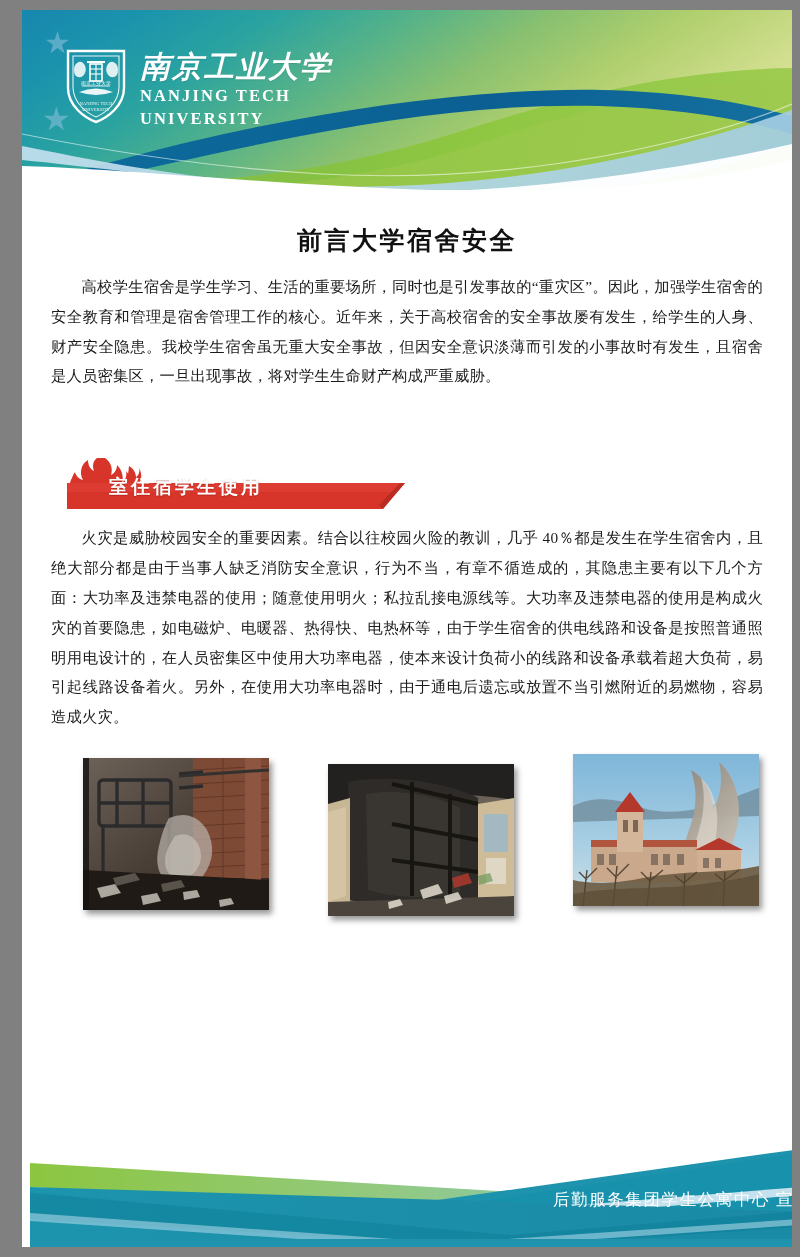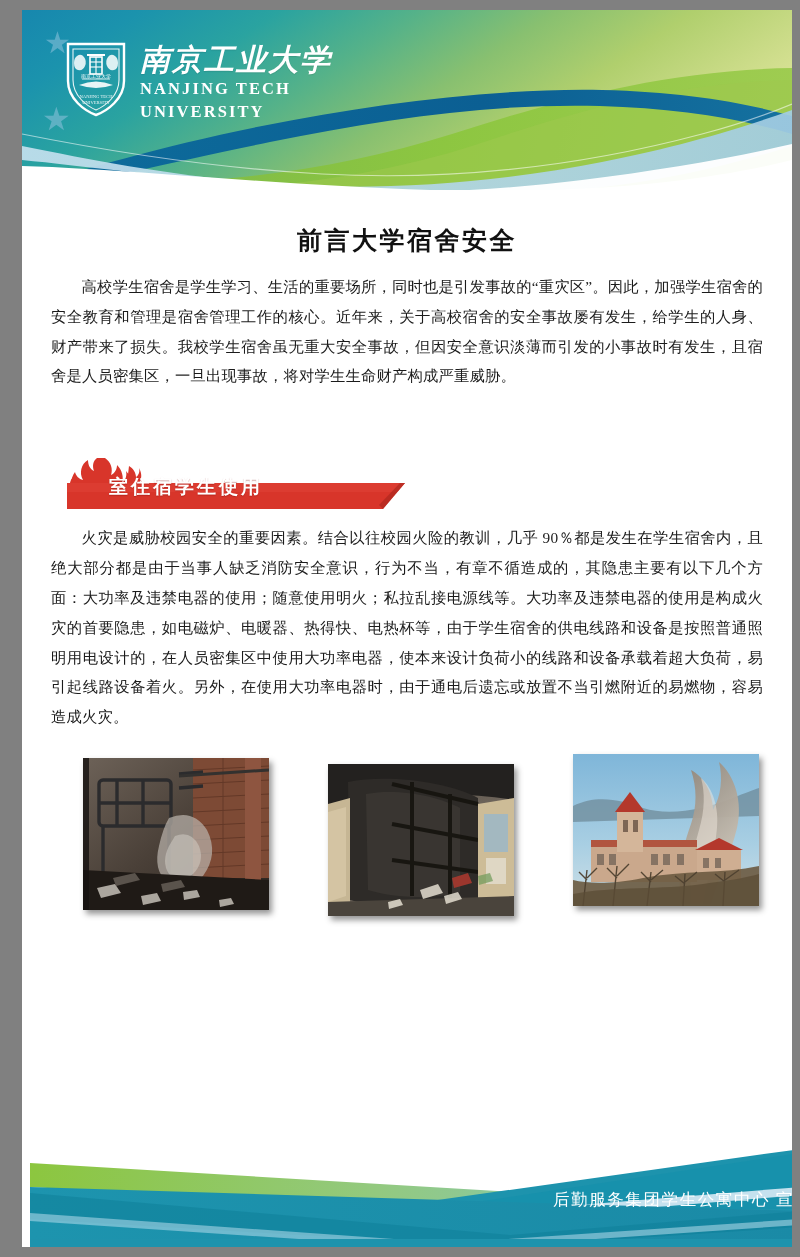--- a/index.html
+++ b/index.html
@@ -58,21 +58,21 @@
     line-height: 1;
     user-select: none;
   }
   .star-1 { left: 22px; top: 18px; font-size: 30px; }
   .star-2 { left: 20px; top: 93px; font-size: 32px; }
 
   
   .logo-block {
     position: absolute;
     left: 43px;
-    top: 31px;
+    top: 38px;
     display: flex;
     align-items: flex-start;
     gap: 13px;
     z-index: 5;
   }
   .crest {
     width: 62px;
     height: 76px;
     position: relative;
     flex: 0 0 auto;
@@ -295,21 +295,21 @@
           <div class="logo-en">UNIVERSITY</div>
         </div>
       </div>
     </div>
 
     <div class="content">
 
       <h1 class="doc-title">前言大学宿舍安全</h1>
 
       <div class="intro-block">
-        <p class="body-cn">高校学生宿舍是学生学习、生活的重要场所，同时也是引发事故的“重灾区”。因此，加强学生宿舍的安全教育和管理是宿舍管理工作的核心。近年来，关于高校宿舍的安全事故屡有发生，给学生的人身、财产带来了损失。我校学生宿舍虽无重大安全事故，但因安全意识淡薄而引发的小事故时有发生，且宿舍是人员密集区，一旦出现事故，将对学生生命财产构成严重威胁。</p>
+        <p class="body-cn">高校学生宿舍是学生学习、生活的重要场所，同时也是引发事故的“重灾区”。因此，加强学生宿舍的安全教育和管理是宿舍管理工作的核心。近年来，关于高校宿舍的安全事故屡有发生，给学生的人身、财产安全隐患。我校学生宿舍虽无重大安全事故，但因安全意识淡薄而引发的小事故时有发生，且宿舍是人员密集区，一旦出现事故，将对学生生命财产构成严重威胁。</p>
       </div>
 
       <div class="section-banner">
         <svg class="banner-svg" width="340" height="58" viewBox="0 0 340 58">
 
           <g fill="#d8352a">
             <path d="M38,5 c6,4 8,11 6,17 c4,-2 6,-6 6,-10 c5,5 7,12 5,18 c4,-3 5,-8 4,-12
                      c6,6 7,15 3,21 l-52,0 c-6,-5 -7,-14 -2,-20 c1,4 4,7 8,8 c-4,-7 -2,-16 5,-20
                      c0,5 2,9 6,11 c-2,-5 -1,-10 3,-13 Z"></path>
             <path d="M8,22 c-4,3 -6,8 -5,13 c-4,-2 -6,-7 -5,-11 c-2,6 -1,12 3,16 l14,0 Z"></path>
@@ -317,21 +317,21 @@
           </g>
 
           <path d="M0,30 L318,30 L338,30 L316,56 L0,56 Z" fill="#d8352a"></path>
           <path d="M0,30 L318,30 L338,30 L330,39 L0,39 Z" fill="#e04237" opacity=".55"></path>
           <path d="M316,56 L338,30 L333,30 L312,52 Z" fill="#a6251d" opacity=".6"></path>
         </svg>
         <div class="banner-label">室住宿学生使用</div>
       </div>
 
       <div class="fire-body">
-        <p class="body-cn">火灾是威胁校园安全的重要因素。结合以往校园火险的教训，几乎 90％都是发生在学生宿舍内，且绝大部分都是由于当事人缺乏消防安全意识，行为不当，有章不循造成的，其隐患主要有以下几个方面：大功率及违禁电器的使用；随意使用明火；私拉乱接电源线等。大功率及违禁电器的使用是构成火灾的首要隐患，如电磁炉、电暖器、热得快、电热杯等，由于学生宿舍的供电线路和设备是按照普通照明用电设计的，在人员密集区中使用大功率电器，使本来设计负荷小的线路和设备承载着超大负荷，易引起线路设备着火。另外，在使用大功率电器时，由于通电后遗忘或放置不当引燃附近的易燃物，容易造成火灾。</p>
+        <p class="body-cn">火灾是威胁校园安全的重要因素。结合以往校园火险的教训，几乎 40％都是发生在学生宿舍内，且绝大部分都是由于当事人缺乏消防安全意识，行为不当，有章不循造成的，其隐患主要有以下几个方面：大功率及违禁电器的使用；随意使用明火；私拉乱接电源线等。大功率及违禁电器的使用是构成火灾的首要隐患，如电磁炉、电暖器、热得快、电热杯等，由于学生宿舍的供电线路和设备是按照普通照明用电设计的，在人员密集区中使用大功率电器，使本来设计负荷小的线路和设备承载着超大负荷，易引起线路设备着火。另外，在使用大功率电器时，由于通电后遗忘或放置不当引燃附近的易燃物，容易造成火灾。</p>
       </div>
 
       <div class="photo-row">
 
         <div class="photo photo-1">
           <svg viewBox="0 0 186 152" preserveAspectRatio="none">
             <defs>
               <linearGradient id="p1bg" x1="0" y1="0" x2="1" y2="1">
                 <stop offset="0%" stop-color="#6d6258"></stop>
                 <stop offset="50%" stop-color="#4a4038"></stop>

